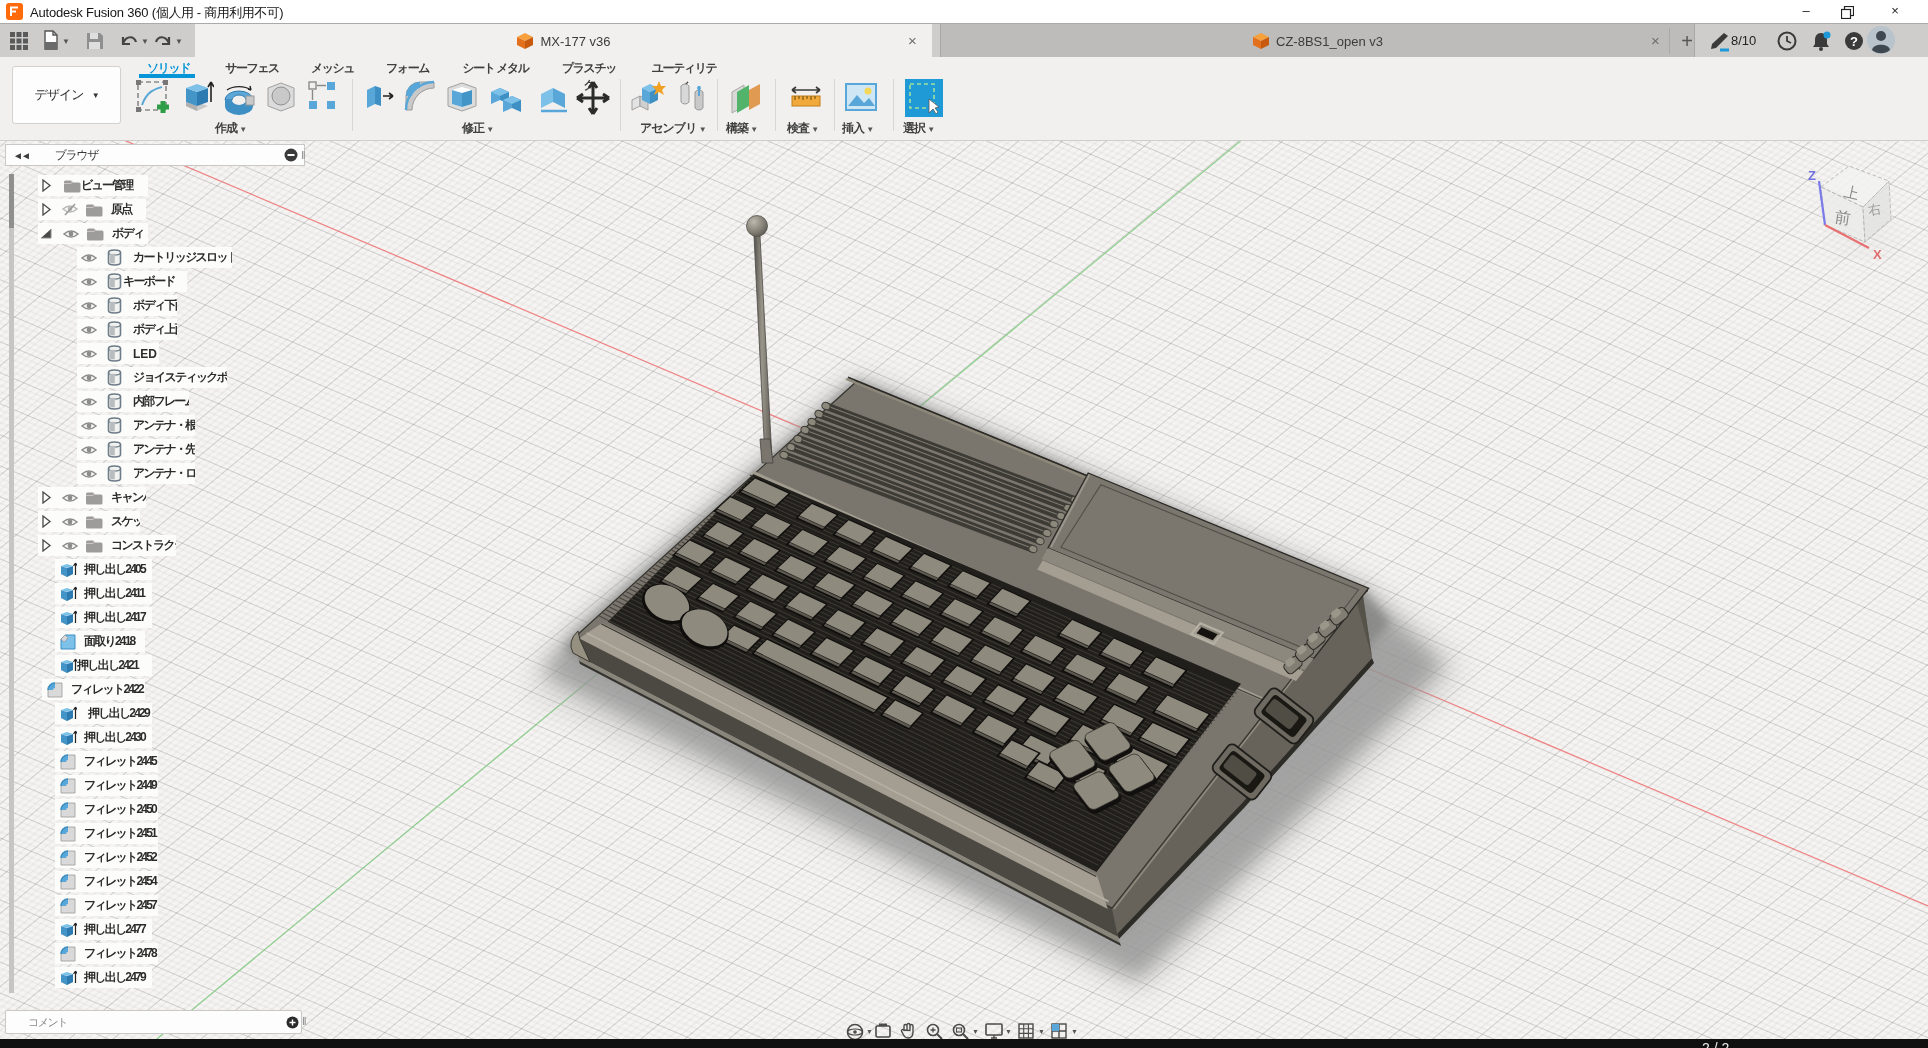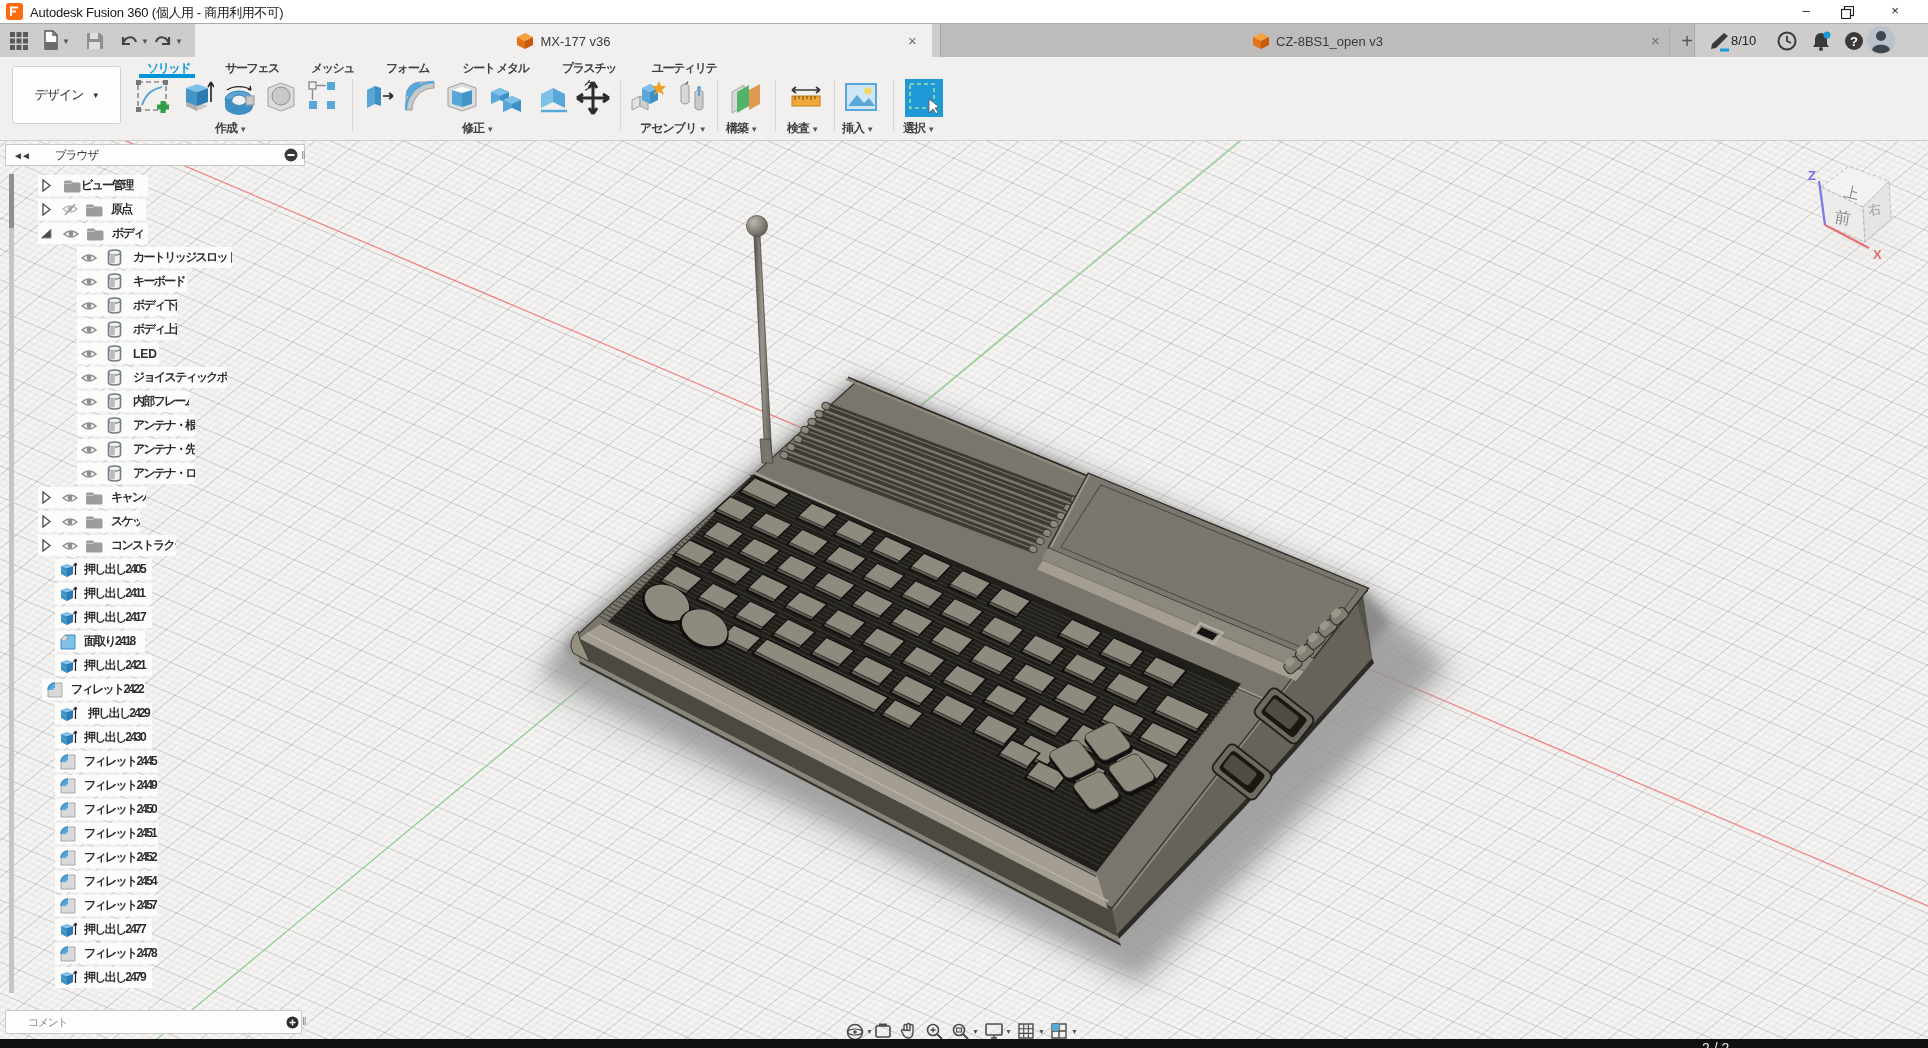--- a/index.html
+++ b/index.html
@@ -740,21 +740,21 @@
 <div class="chip" style="left:77px;top:271.0px;width:110px">
     <span style="display:inline-block;margin-left:4px;margin-top:0px;line-height:0"><svg width="16" height="12" viewBox="0 0 16 12" style="">
         <path d="M1 6 Q8 0 15 6 Q8 12 1 6 Z" fill="none" stroke="#8d8d8d" stroke-width="1.5"></path>
         <circle cx="8" cy="6" r="2.4" fill="#8d8d8d"></circle>
       </svg></span>
     <span style="display:inline-block;margin-left:9px;margin-top:0px;line-height:0"><svg width="17" height="17" viewBox="0 0 17 17" style="">
         <path d="M2.5 3.5 a6 2.5 0 0 1 12 0 V13.5 a6 2.5 0 0 1 -12 0 Z" fill="#f2f2f1" stroke="#6f7d88" stroke-width="1.6"></path>
         <path d="M2.5 3.5 a6 2.5 0 0 0 12 0" fill="none" stroke="#6f7d88" stroke-width="1.2"></path>
         <rect x="3.8" y="4.8" width="5" height="9.5" fill="#b9bdbf"></rect>
       </svg></span>
-    <span class="txt" style="margin-left:10px">キーボード</span>
+    <span class="txt" style="">キーボード</span>
   </div>
 <div class="chip" style="left:77px;top:295.0px;width:100px">
     <span style="display:inline-block;margin-left:4px;margin-top:0px;line-height:0"><svg width="16" height="12" viewBox="0 0 16 12" style="">
         <path d="M1 6 Q8 0 15 6 Q8 12 1 6 Z" fill="none" stroke="#8d8d8d" stroke-width="1.5"></path>
         <circle cx="8" cy="6" r="2.4" fill="#8d8d8d"></circle>
       </svg></span>
     <span style="display:inline-block;margin-left:9px;margin-top:0px;line-height:0"><svg width="17" height="17" viewBox="0 0 17 17" style="">
         <path d="M2.5 3.5 a6 2.5 0 0 1 12 0 V13.5 a6 2.5 0 0 1 -12 0 Z" fill="#f2f2f1" stroke="#6f7d88" stroke-width="1.6"></path>
         <path d="M2.5 3.5 a6 2.5 0 0 0 12 0" fill="none" stroke="#6f7d88" stroke-width="1.2"></path>
         <rect x="3.8" y="4.8" width="5" height="9.5" fill="#b9bdbf"></rect>
@@ -925,21 +925,21 @@
     <span class="txt" style="margin-left:7px">面取り2418</span>
   </div>
 <div class="chip" style="left:55px;top:655.0px;width:97px">
     <span style="display:inline-block;margin-left:4px;margin-top:0px;line-height:0"><svg width="18" height="18" viewBox="0 0 18 18" style="">
         <polygon points="2,13 8,16 14,13 8,11" fill="#c9c9c9"></polygon>
         <polygon points="2,5 8,7 8,16 2,13" fill="#4394c7"></polygon>
         <polygon points="8,7 14,5 14,13 8,16" fill="#2d7bb0"></polygon>
         <polygon points="2,5 8,3 14,5 8,7" fill="#7dc0e8"></polygon>
         <path d="M16.5 2 v12 M16.5 2 l-2 3 M16.5 2 l2 3" stroke="#222" stroke-width="1.2" fill="none"></path>
       </svg></span>
-    <span class="txt" style="margin-left:7px">押し出し2421</span>
+    <span class="txt" style="">押し出し2421</span>
   </div>
 <div class="chip" style="left:42px;top:679.0px;width:103px">
     <span style="display:inline-block;margin-left:4px;margin-top:0px;line-height:0"><svg width="18" height="18" viewBox="0 0 18 18" style="">
         <path d="M2 16 L2 9 A7 7 0 0 1 9 2 L16 2 L16 16 Z" fill="#d9d9d9" stroke="#9a9a9a" stroke-width="0.8"></path>
         <path d="M2 9 A7 7 0 0 1 9 2 L9 7 A2 2 0 0 0 7 9 Z" fill="#59a7d8"></path>
         <path d="M2 9 A7 7 0 0 1 9 2" stroke="#3d8fc4" stroke-width="1.6" fill="none"></path>
       </svg></span>
     <span class="txt" style="margin-left:7px">フィレット2422</span>
   </div>
 <div class="chip" style="left:55px;top:703.0px;width:97px">

